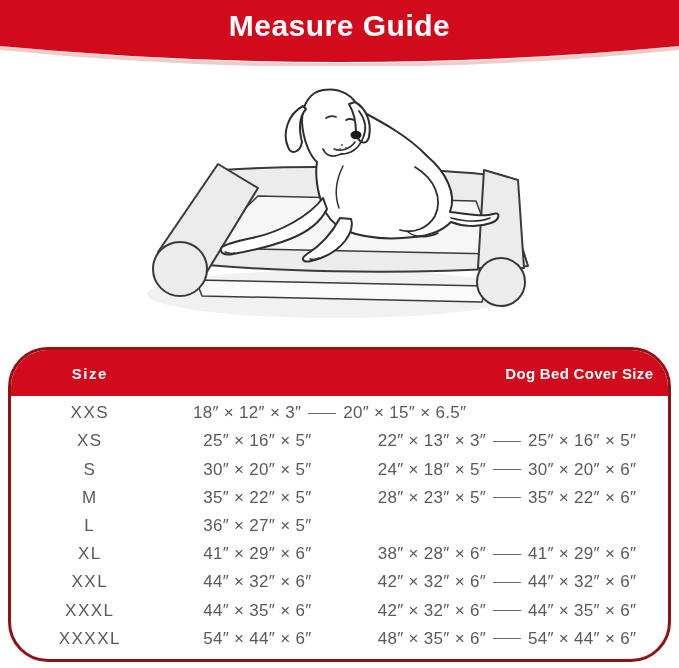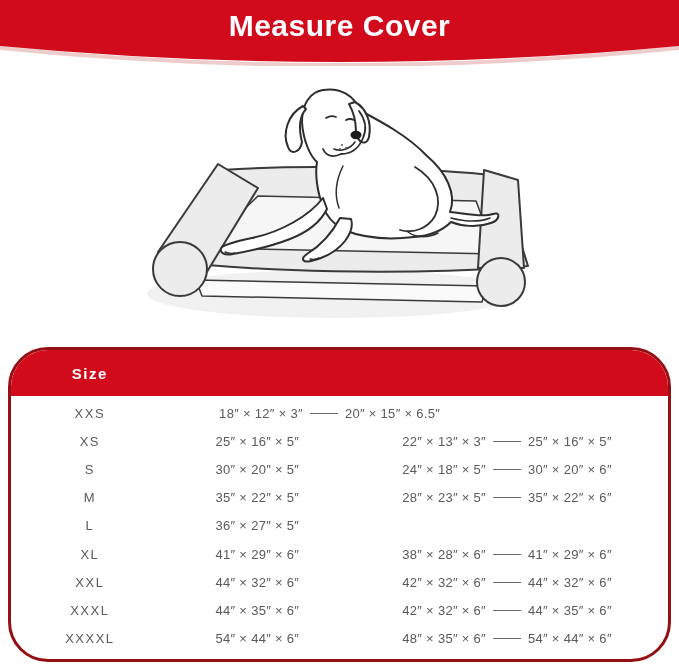--- a/index.html
+++ b/index.html
@@ -36,37 +36,37 @@
     overflow:hidden;
     display:flex;flex-direction:column;
   }
   .thead{
     height:46px;flex:0 0 46px;
     background:var(--red);
     display:flex;align-items:center;
     color:#fff;font-weight:700;font-size:15px;justify-content:space-between;
   }
   .tbody{flex:1;display:flex;flex-direction:column;padding:3px 0 6px;}
-  .trow{flex:1;display:flex;align-items:center;color:var(--ink);font-size:13px;}
+  .trow{flex:1;display:flex;align-items:center;color:var(--ink);font-size:17px;}
   .col{text-align:center;}
   .c1{width:24%;letter-spacing:1.5px;}
   .c2{width:27%;letter-spacing:.3px;}
   .c3{width:49%;letter-spacing:.3px;display:flex;align-items:center;justify-content:center;}
   .dash{display:inline-block;width:28px;border-top:1.6px solid #6a6a6a;margin:0 7px;height:0;}
   .thead .c3{display:block;}
 </style>
 </head>
 <body>
 
 <header class="banner">
   <svg viewBox="0 0 679 66" preserveAspectRatio="none">
     <path d="M0,46 Q339.5,80 679,46 L679,50 Q339.5,84 0,50 Z" fill="#e7b6b6" opacity="0.7"></path>
     <path d="M0,0 H679 V46 Q339.5,78 0,46 Z" fill="var(--red)"></path>
   </svg>
-  <h1>Measure Cover</h1>
+  <h1>Measure Guide</h1>
 </header>
 
 <div class="illustration">
   <svg viewBox="0 0 420 260" stroke-linecap="round" stroke-linejoin="round">
 
     <ellipse cx="205" cy="224" rx="188" ry="24" fill="#f1f1f1"></ellipse>
 
     <path d="M 66,210 L 356,216 L 352,232 L 72,226 Z" fill="#fafafa" stroke="var(--line)" stroke-width="1.5"></path>
 
     <path d="M 92,100 C 180,94 300,98 370,106 L 398,196 C 280,206 120,202 32,190 Z" fill="#ececec" stroke="var(--line)" stroke-width="2"></path>
@@ -102,20 +102,21 @@
     <circle cx="212" cy="75" r="0.9" fill="#444"></circle>
     <circle cx="216" cy="78" r="0.9" fill="#444"></circle>
     <circle cx="210" cy="79" r="0.9" fill="#444"></circle>
     <path d="M 213,96 C 206,110 204,124 209,138" fill="none" stroke="#2e2e2e" stroke-width="1.5"></path>
   </svg>
 </div>
 
 <section class="size-table">
   <div class="thead">
     <span class="col c1">Size</span>
+    <span class="col c2">Dog Bed Cover Size</span>
   </div>
   <div class="tbody" id="tbody">
   <div class="trow">
     <span class="col c1">XXS</span>
     <span class="col c3">
       <span>18″ × 12″ × 3″</span>
       <span class="dash"></span>
       <span>20″ × 15″ × 6.5″</span>
     </span>
   </div>

